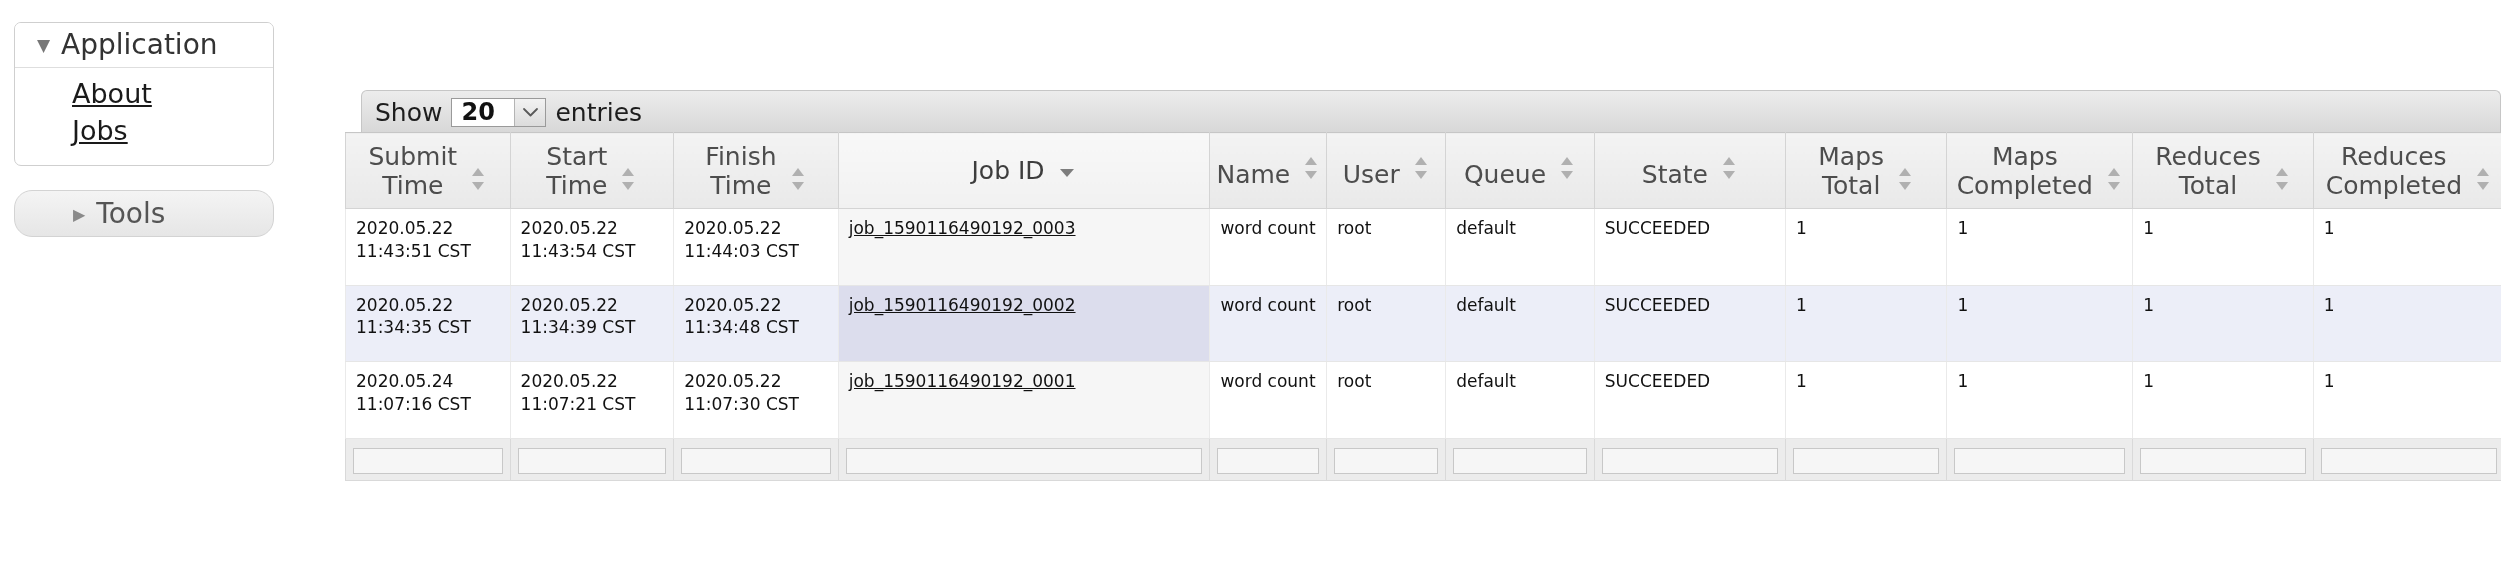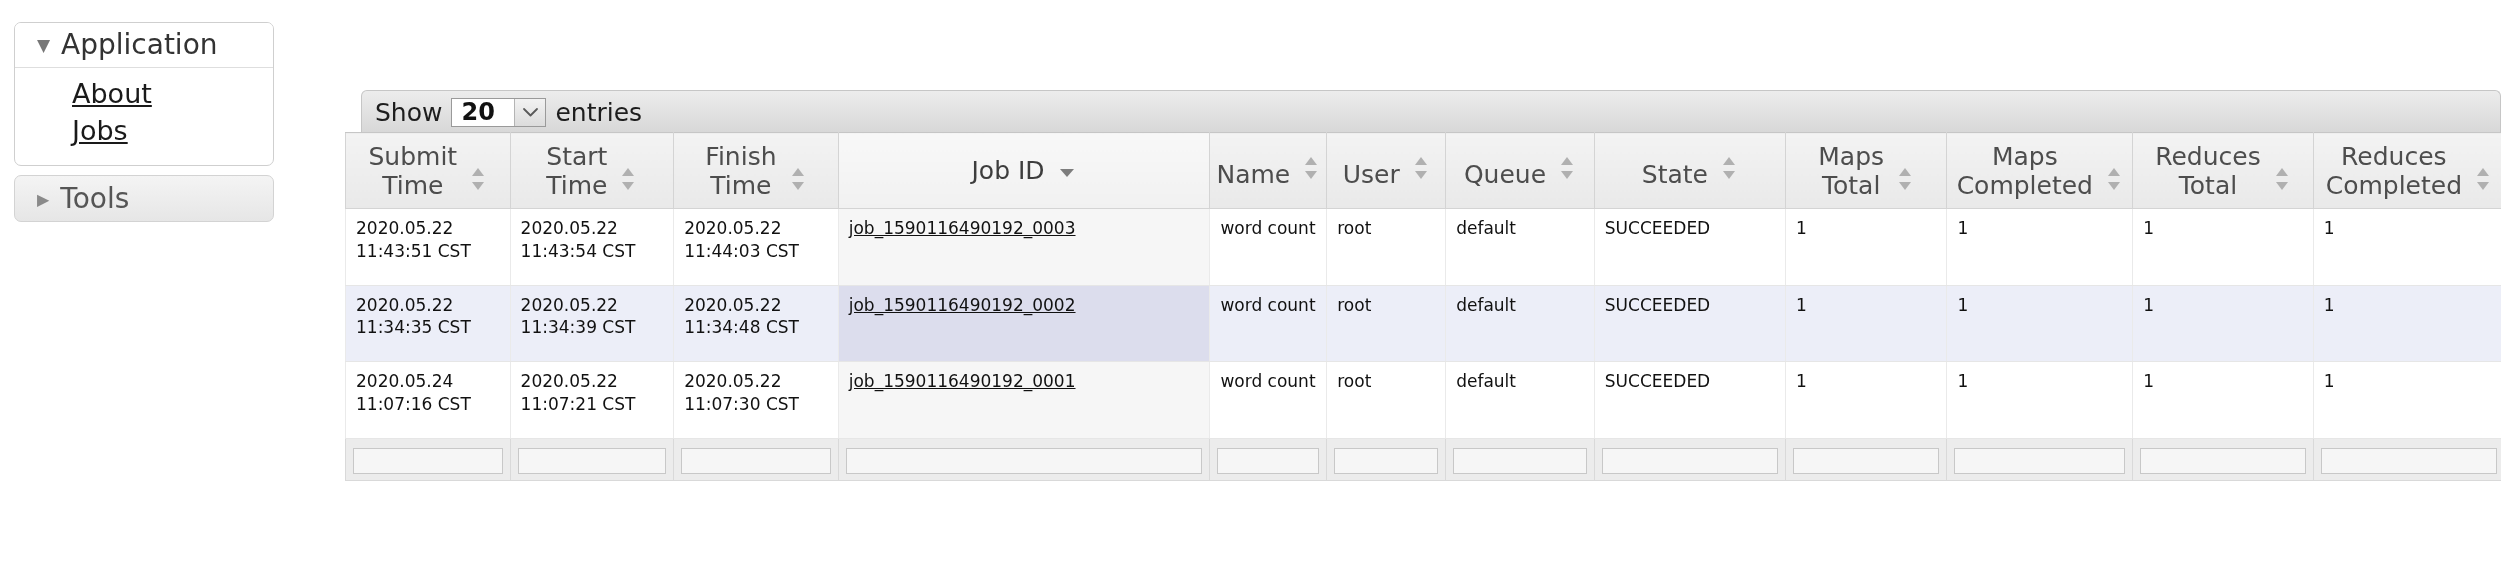--- a/index.html
+++ b/index.html
@@ -54,25 +54,26 @@
     display: block;
     padding-left: 57px;
     font-size: 27px;
     line-height: 37px;
     color: #1a1a1a;
     text-decoration: underline;
     white-space: nowrap;
     cursor: pointer;
   }
   .nav-block-collapsed {
-    margin-top: 9px;
+    margin-top: 24px;
     border: 1px solid #d3d3d3;
-    border-radius: 7px;
+    border-radius: 18px;
     background: linear-gradient(#f4f4f4, #e6e6e6);
     height: 45px;
+    padding-left: 36px;
   }
   .nav-head-collapsed {
     height: 45px;
     line-height: 45px;
     padding-left: 22px;
     font-size: 28px;
     color: #555555;
     white-space: nowrap;
   }
   .nav-head-collapsed .tw { color: #8a8a8a; font-size: 16px; }

